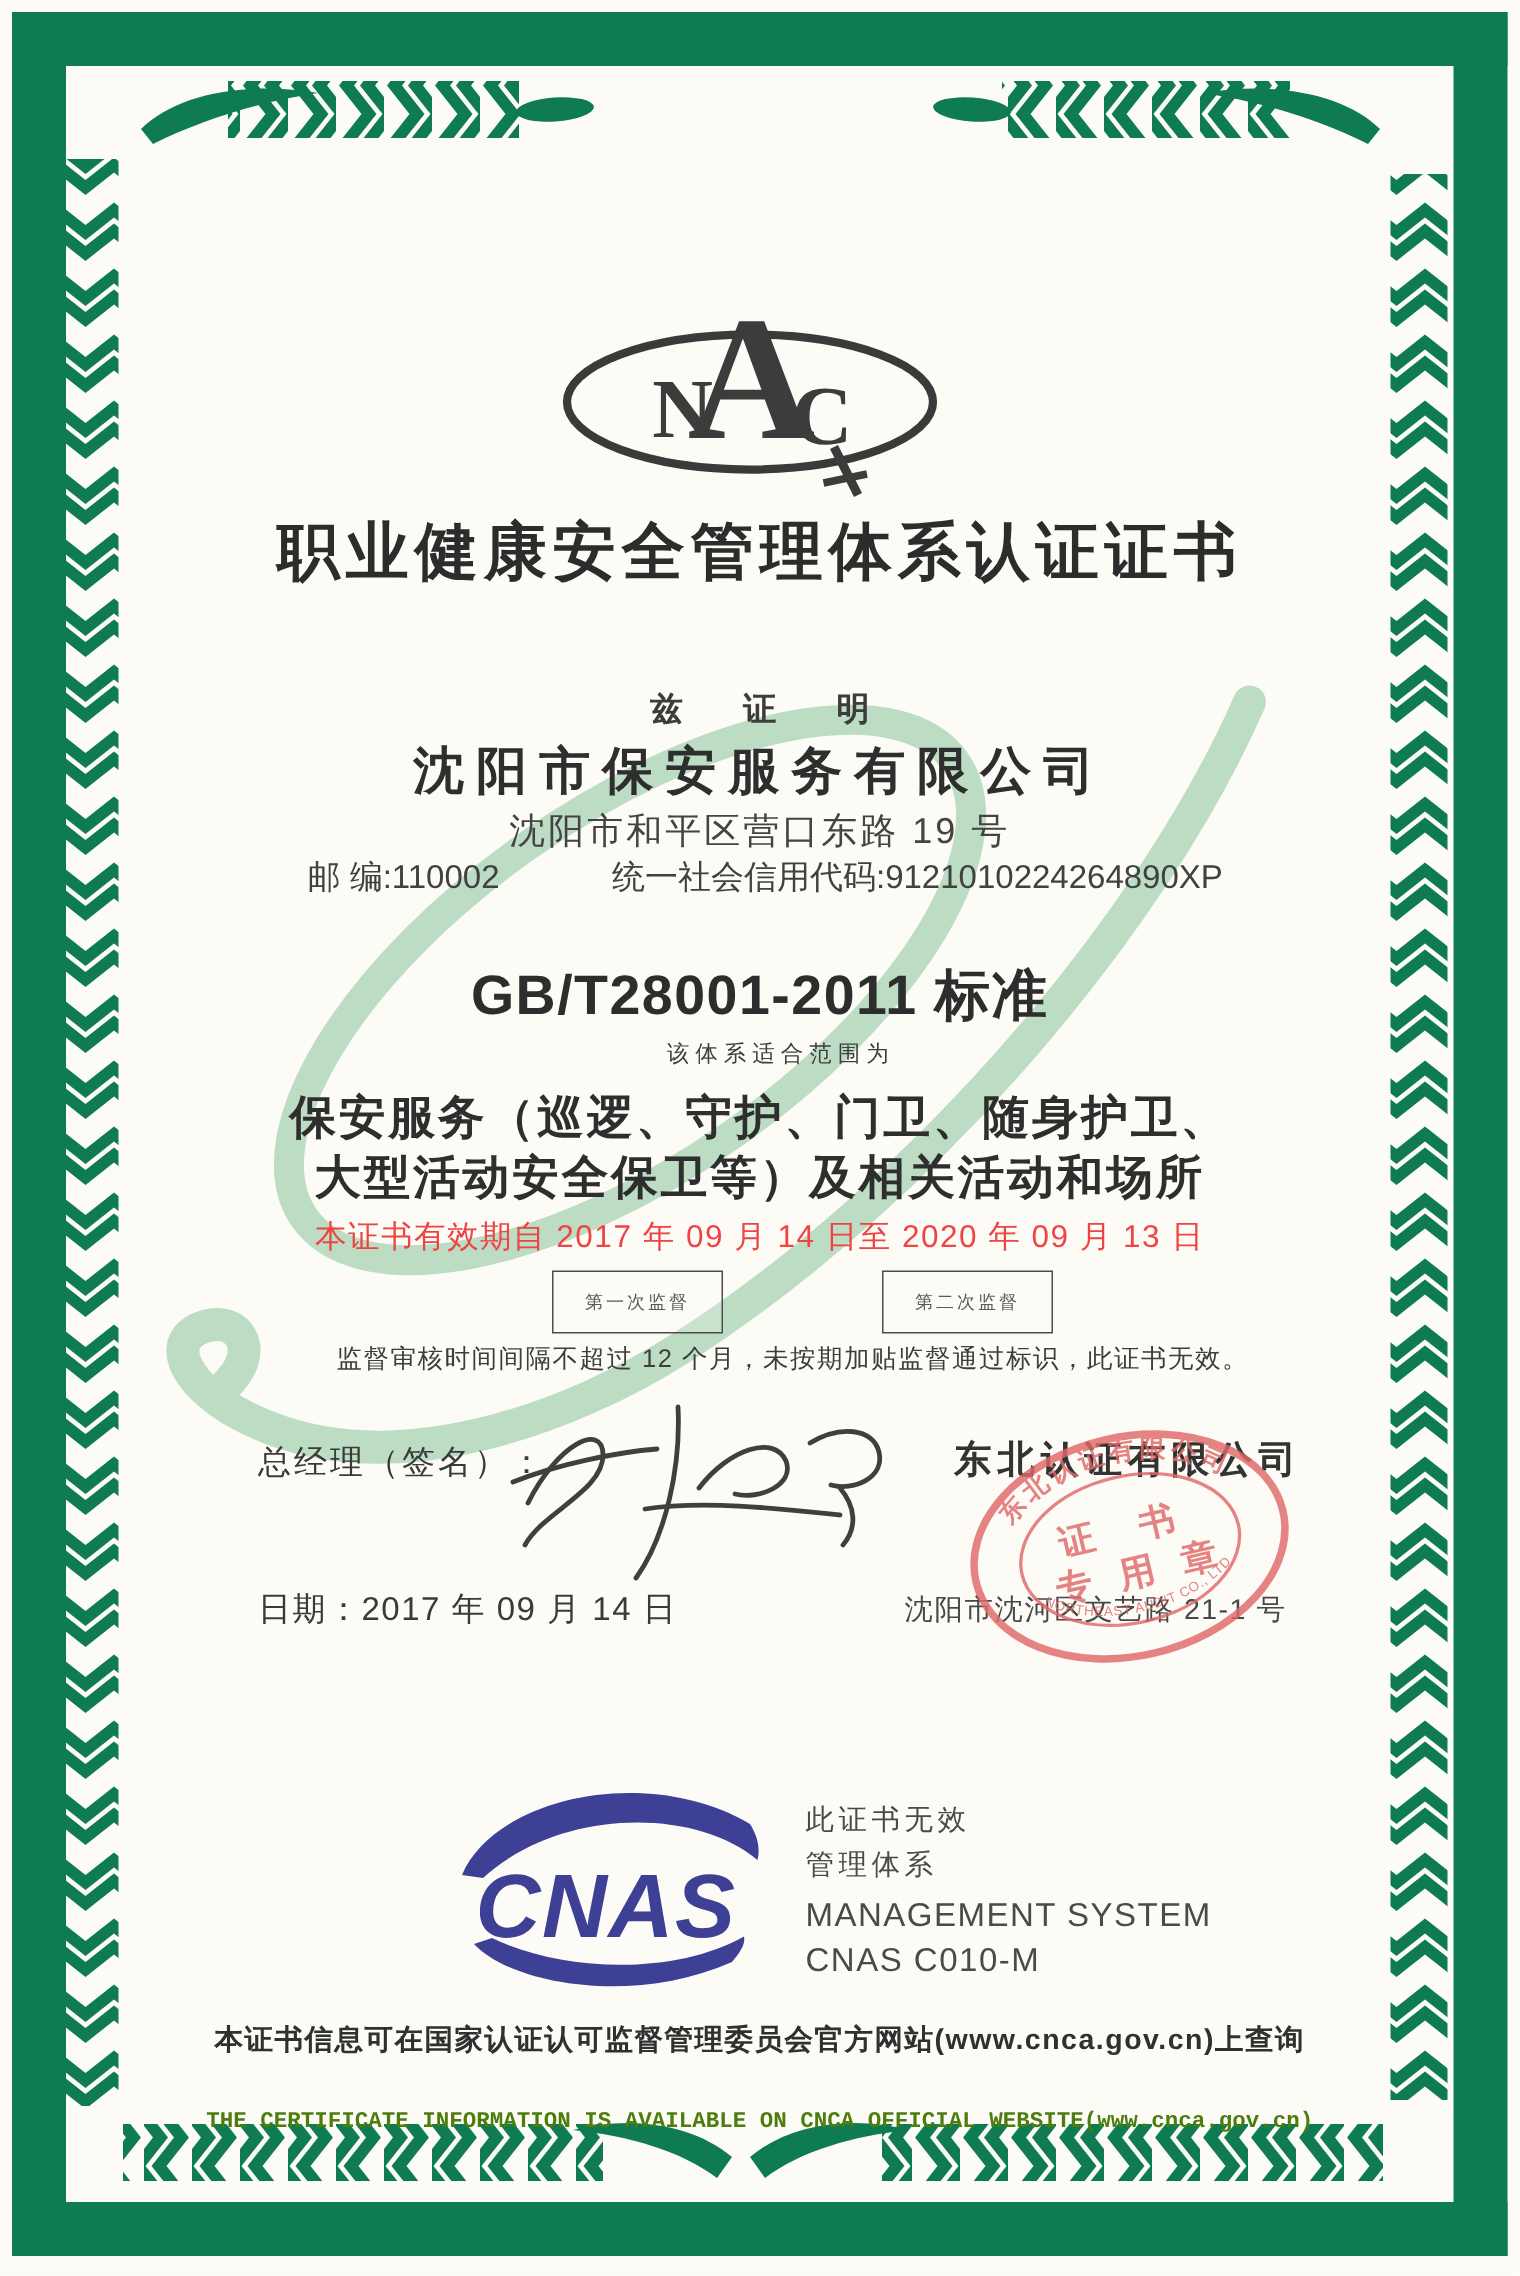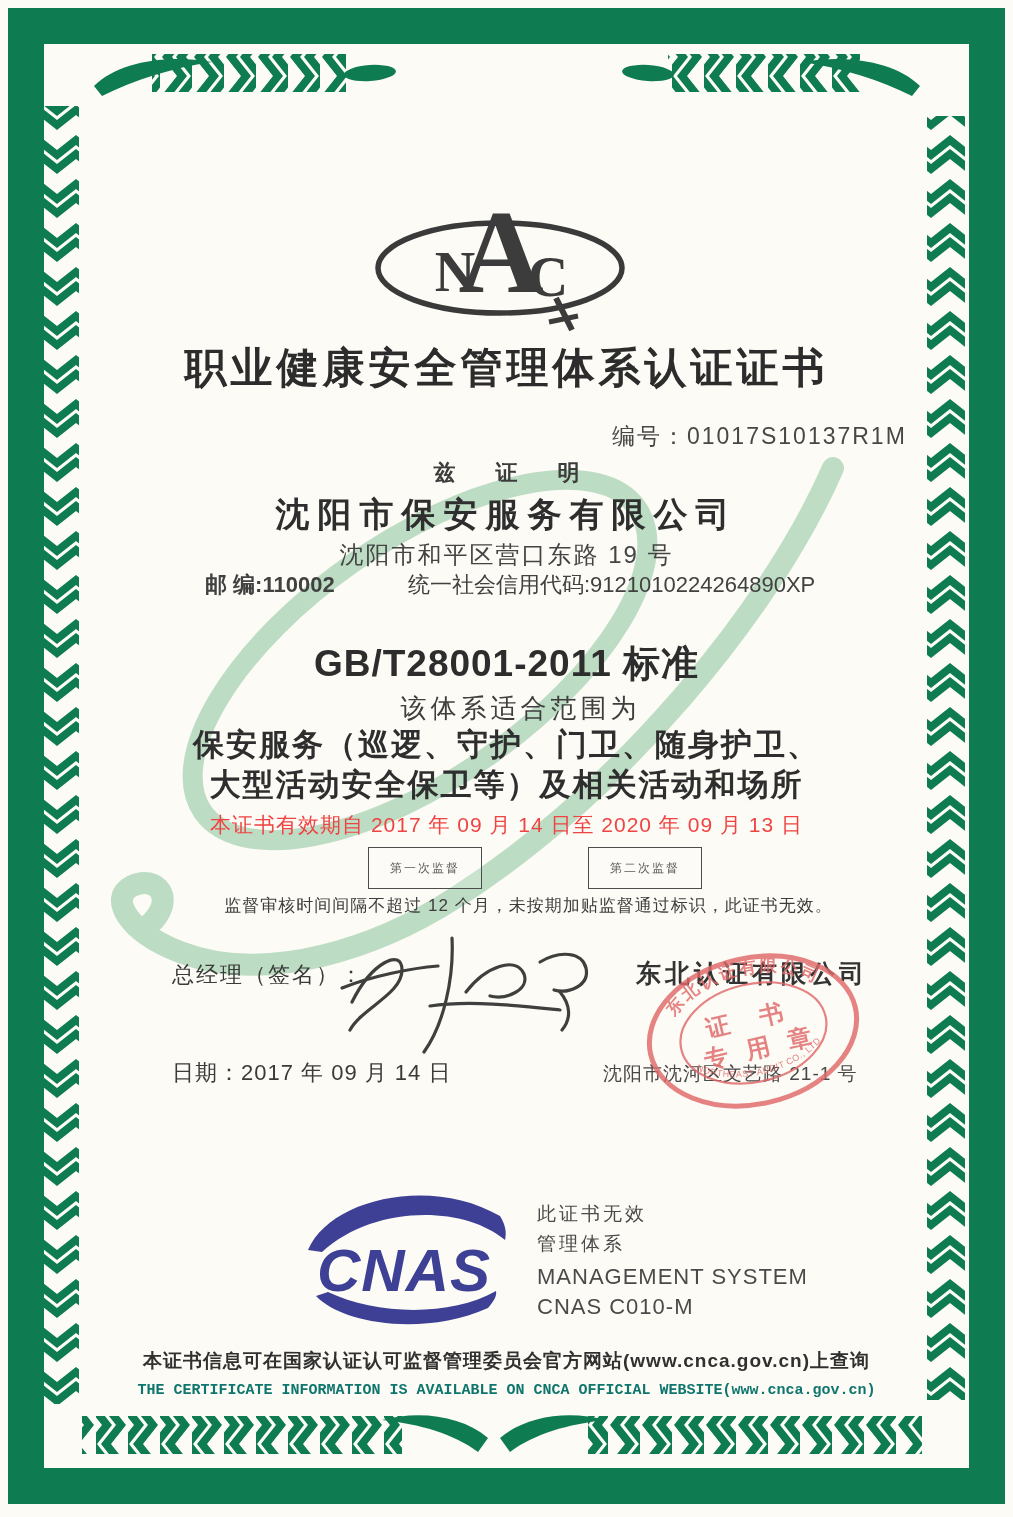--- a/index.html
+++ b/index.html
@@ -14,35 +14,35 @@
   .txt{position:absolute;white-space:nowrap;color:#3a3a3a;line-height:1.15;}
   .center{left:0;right:0;text-align:center;}
   .title{font-size:42px;font-weight:bold;color:#2c2c2c;letter-spacing:4px;}
   .number{font-size:23px;letter-spacing:2px;color:#474747;}
   .hereby{font-size:22px;font-weight:bold;word-spacing:34px;color:#3c3c3c;}
   .company{font-size:34px;font-weight:bold;letter-spacing:8px;color:#2e2e2e;}
   .addr1{font-size:24px;letter-spacing:2px;color:#444;}
   .postal{font-size:22px;color:#414141;}
   .sysline{font-size:23px;font-weight:bold;color:#333;letter-spacing:1px;}
   .gbline{font-size:37px;font-weight:bold;color:#2d2d2d;letter-spacing:1px;}
-  .scopeintro{font-size:26px;letter-spacing:4px;color:#3e3e3e;margin-left:28px;}
+  .scopeintro{font-size:15px;letter-spacing:4px;color:#3e3e3e;margin-left:28px;}
   .scope{font-size:31px;font-weight:bold;letter-spacing:2px;color:#2e2e2e;}
   .validity{font-size:21px;color:#ef4444;letter-spacing:1px;}
   .supbox{position:absolute;width:112px;height:40px;border:1.5px solid #4c4c4c;
           display:flex;align-items:center;justify-content:center;
           font-size:12px;color:#5a5a5a;letter-spacing:2px;background:rgba(255,255,255,.2);}
   .note{font-size:17px;color:#3d3d3d;letter-spacing:1px;padding-left:44px;}
   .gmlabel{font-size:22px;color:#3a3a3a;letter-spacing:2px;}
   .certifier{font-size:25px;font-weight:bold;letter-spacing:4px;color:#333;}
   .dateline{font-size:22px;color:#3a3a3a;letter-spacing:1px;}
   .certaddr{font-size:19px;color:#474747;letter-spacing:1px;}
   .cnasline-cn{font-size:19px;color:#4a4a4a;letter-spacing:3px;}
   .cnasline-en{font-size:22px;color:#4a4a4a;letter-spacing:1px;}
   .footer1{font-size:19px;font-weight:600;color:#303030;letter-spacing:1px;}
-  .footer2{font-size:15px;font-weight:bold;color:#0f766e;font-family:"Liberation Mono", monospace;}
+  .footer2{font-size:15px;font-weight:bold;color:#4d7c0f;font-family:"Liberation Mono", monospace;margin-top:24px;}
 </style>
 </head>
 <body>
 
 <div class="page">
 
   <svg class="layer" viewBox="0 0 1013 1517">
     <defs>
 
       <pattern id="pvd" width="38" height="44" patternUnits="userSpaceOnUse">
@@ -109,25 +109,24 @@
 
     <g>
       <path d="M 308 1250 C 330 1198 432 1176 500 1216 C 505 1224 507 1232 505 1240 C 462 1204 372 1206 322 1252 Z" fill="#3e4096"></path>
       <path d="M 316 1296 C 340 1322 420 1338 488 1308 C 494 1301 497 1296 496 1291 C 450 1317 376 1315 328 1292 Z" fill="#3e4096"></path>
       <text x="404" y="1291" text-anchor="middle" font-family="Liberation Sans, sans-serif" font-weight="bold" font-style="italic" font-size="60" letter-spacing="1" fill="#3e4096">CNAS</text>
     </g>
   </svg>
 
   <div class="layer">
     <div class="txt center title" style="top:344px;">职业健康安全管理体系认证证书</div>
-    <div class="txt number" style="left:612px;top:423px;">编号：01017S10137R1M</div>
     <div class="txt center hereby" style="top:460px;">兹 证 明</div>
     <div class="txt center company" style="top:495px;">沈阳市保安服务有限公司</div>
     <div class="txt center addr1" style="top:541px;">沈阳市和平区营口东路 19 号</div>
-    <div class="txt postal" style="left:205px;top:572px;font-weight:bold;">邮 编:110002</div>
+    <div class="txt postal" style="left:205px;top:572px;">邮 编:110002</div>
     <div class="txt postal" style="left:408px;top:572px;">统一社会信用代码:9121010224264890XP</div>
     <div class="txt center gbline" style="top:643px;">GB/T28001-2011 标准</div>
     <div class="txt center scopeintro" style="top:694px;">该体系适合范围为</div>
     <div class="txt center scope" style="top:727px;">保安服务（巡逻、守护、门卫、随身护卫、</div>
     <div class="txt center scope" style="top:767px;">大型活动安全保卫等）及相关活动和场所</div>
     <div class="txt center validity" style="top:813px;">本证书有效期自 2017 年 09 月 14 日至 2020 年 09 月 13 日</div>
 
     <div class="supbox" style="left:368px;top:847px;">第一次监督</div>
     <div class="supbox" style="left:588px;top:847px;">第二次监督</div>
 

